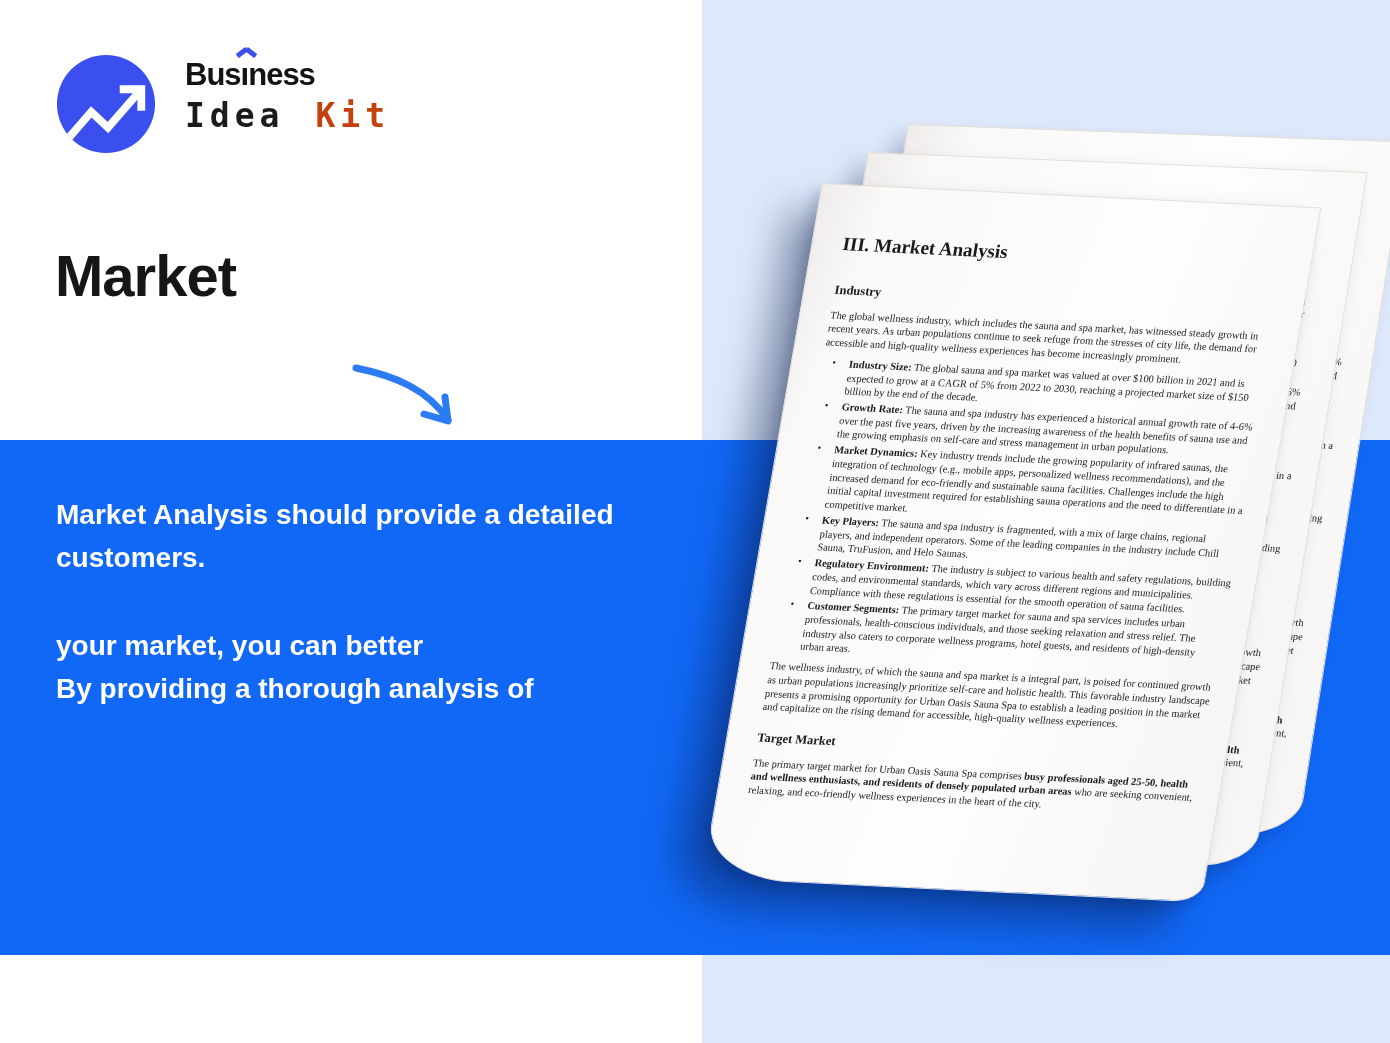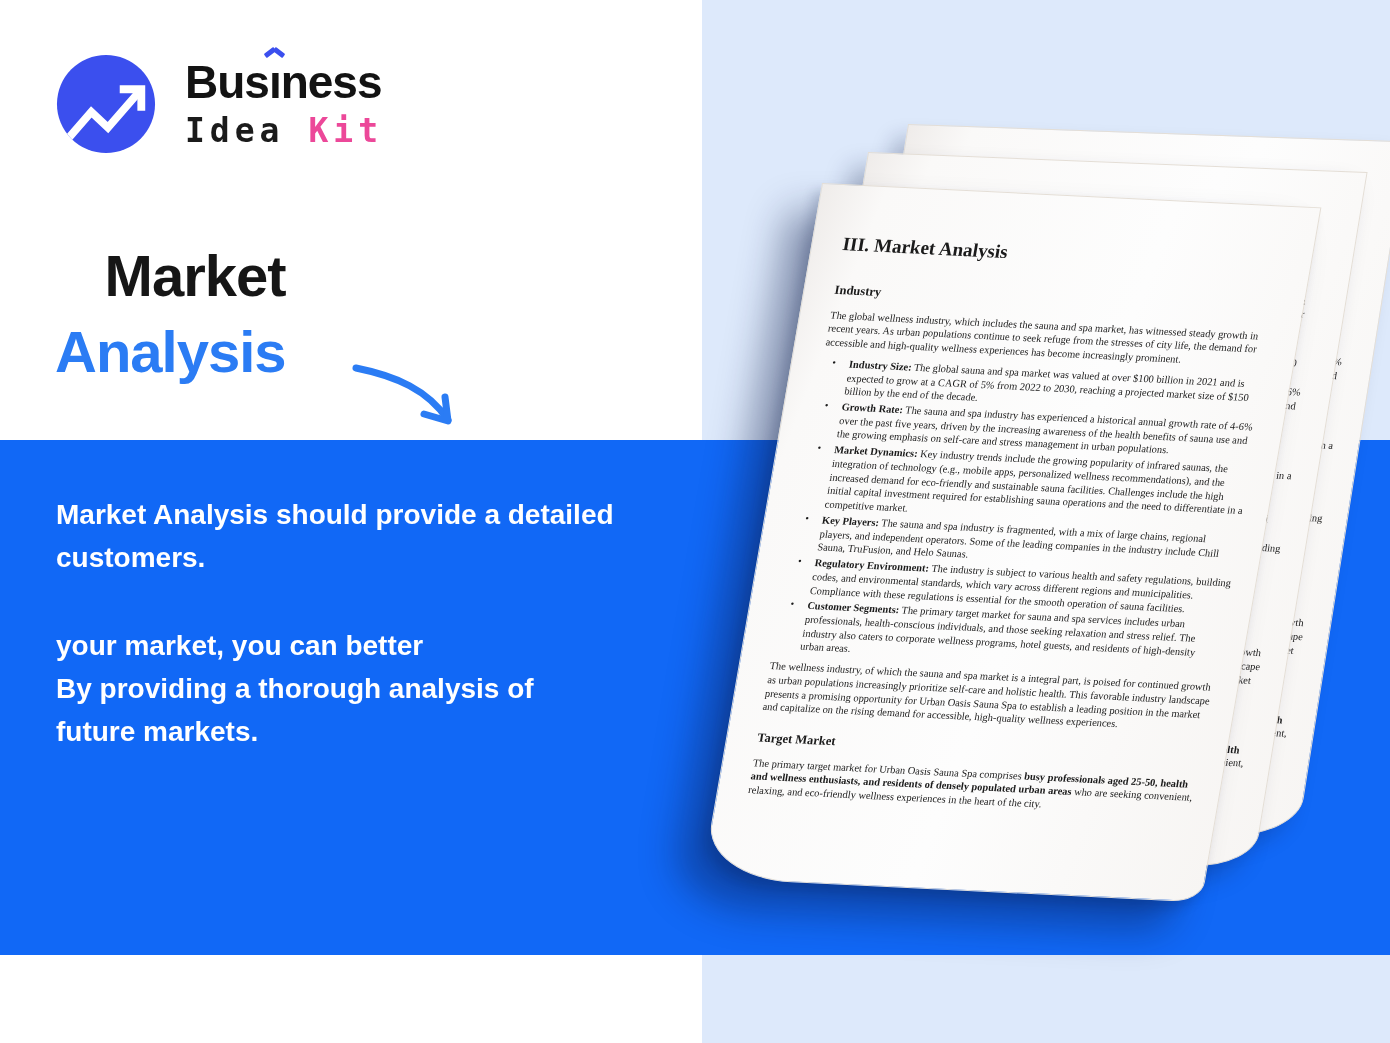--- a/index.html
+++ b/index.html
@@ -7,29 +7,29 @@
           font-family:"Liberation Sans",sans-serif;}
 
   
   .bg-right{position:absolute;left:702px;top:0;width:688px;height:1043px;background:#dde9fb;}
   .band{position:absolute;left:0;top:440px;width:1390px;height:515px;background:#1168f6;}
 
   
   .logo{position:absolute;left:55px;top:53px;display:flex;align-items:flex-start;}
   .logo-icon{width:102px;height:102px;display:block;}
   .logo-text{margin-left:28px;}
-  .logo-line1{font-size:46px;font-weight:800;color:#131313;letter-spacing:-1px;line-height:1.0;margin-top:6px;}
+  .logo-line1{font-size:31px;font-weight:800;color:#131313;letter-spacing:-1px;line-height:1.0;margin-top:6px;}
   .i-wrap{position:relative;display:inline-block;}
   .caret{position:absolute;left:-3px;top:-13px;width:20px;height:12px;}
   .caret::before,.caret::after{content:"";position:absolute;width:12px;height:5px;background:#3b4fee;border-radius:1px;top:4px;}
   .caret::before{left:-2px;transform:rotate(-38deg);}
   .caret::after{left:7px;transform:rotate(38deg);}
   .logo-line2{font-family:"DejaVu Sans Mono","Liberation Mono",monospace;font-size:33px;font-weight:600;
               letter-spacing:5px;color:#1b1b1b;margin-top:6px;}
-  .kit{color:#ec4899;margin-left:24px;}
+  .kit{color:#c2410c;margin-left:31px;}
 
   
   .headline{position:absolute;left:55px;top:238px;font-size:58px;line-height:76px;font-weight:800;
             letter-spacing:-1px;color:#161616;margin:0;text-align:right;}
   .headline .t-blue{color:#2b7cf4;}
   .curve-arrow{position:absolute;left:350px;top:356px;width:116px;height:82px;}
 
   
   .panel-text{position:absolute;left:56px;top:477px;width:700px;color:#ffffff;margin-top:16px;}
   .panel-text p{margin:0;font-size:28px;line-height:43px;font-weight:700;letter-spacing:0;}
@@ -78,36 +78,34 @@
       <path d="M66 37 L88 37 L88 59" fill="none" stroke="#ffffff" stroke-width="8"></path>
     </svg>
     <div class="logo-text">
       <div class="logo-line1"><span>Bus</span><span class="i-wrap"><span class="caret"></span><span>ı</span></span><span>ness</span></div>
       <div class="logo-line2"><span class="idea">Idea</span><span class="kit">Kit</span></div>
     </div>
   </header>
 
   <h1 class="headline">
     <span class="t-black">Market</span><br>
-    <span class="t-blue">Analysis</span>
   </h1>
   <svg class="curve-arrow" viewBox="0 0 116 82" aria-hidden="true">
     <path d="M6 12 C 46 20, 78 34, 98 64" fill="none" stroke="#2b7cf4" stroke-width="7" stroke-linecap="round"></path>
     <path d="M74 58 L98 65 L95 41" fill="none" stroke="#2b7cf4" stroke-width="7" stroke-linecap="round" stroke-linejoin="round"></path>
   </svg>
 
   <section class="panel-text">
     <p>
       <span class="ln">Market Analysis should provide a detailed</span>
       <span class="ln">customers.</span>
     </p>
     <p>
       <span class="ln">your market, you can better</span>
       <span class="ln">By providing a thorough analysis of</span>
-      <span class="ln">future markets.</span>
     </p>
   </section>
 
   <div class="page page3">
       <div class="page-inner">
       <h2 class="doc-title">III. Market Analysis</h2>
       <h3 class="doc-h3">Industry</h3>
       <p class="doc-p">The global wellness industry, which includes the sauna and spa market, has witnessed steady growth in recent years. As urban populations continue to seek refuge from the stresses of city life, the demand for accessible and high-quality wellness experiences has become increasingly prominent.</p>
       <ul class="doc-list">
         <li><b>Industry Size:</b> <span>The global sauna and spa market was valued at over $100 billion in 2021 and is expected to grow at a CAGR of 5% from 2022 to 2030, reaching a projected market size of $150 billion by the end of the decade.</span></li>

